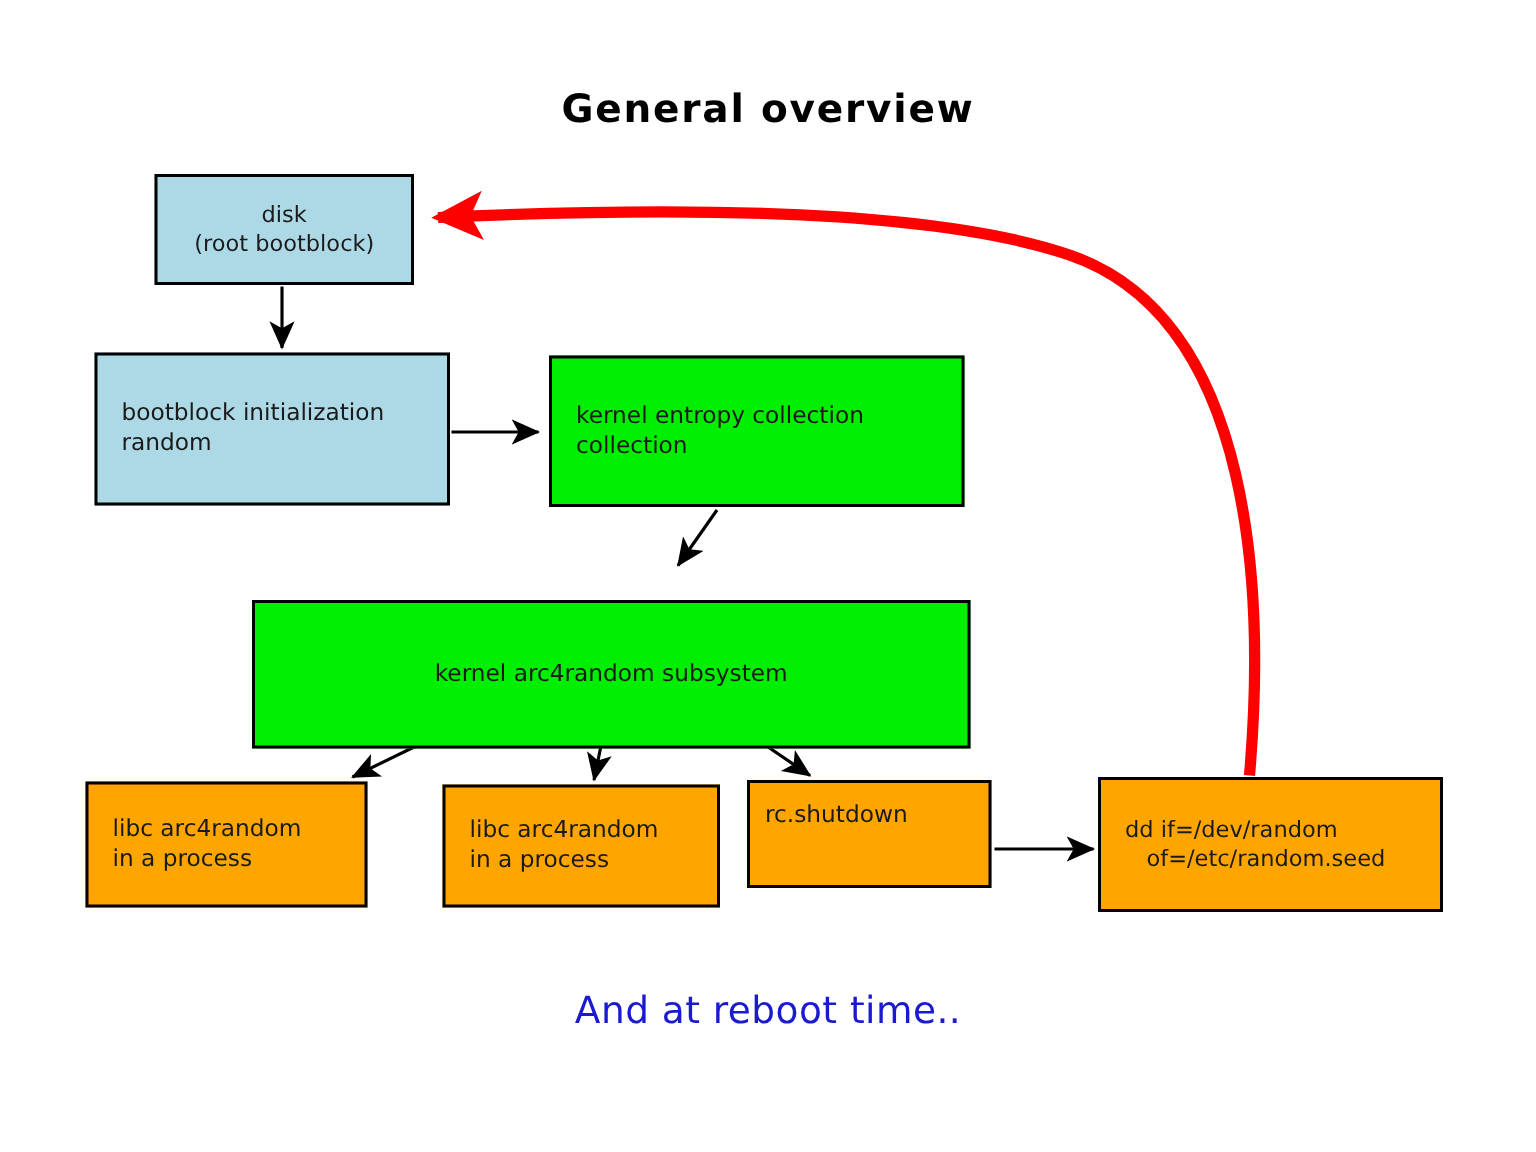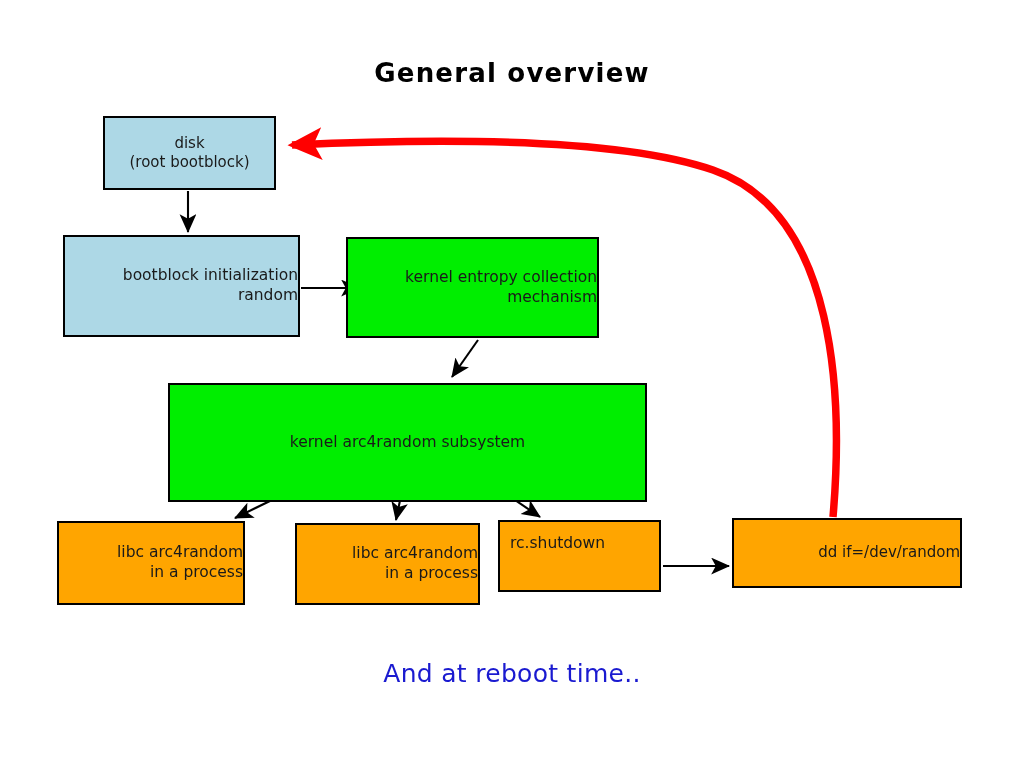--- a/index.html
+++ b/index.html
@@ -32,21 +32,21 @@
     justify-content: center;
     color: #1a1a1a;
     font-size: 15.5px;
     line-height: 1.28;
     white-space: pre;
   }
   .node .line {
     display: block;
   }
   .node.align-left {
-    align-items: flex-end;
+    align-items: flex-start;
     padding-left: 16px;
   }
   .node.align-center {
     align-items: center;
     text-align: center;
   }
   .node.align-topleft {
     justify-content: flex-start;
     align-items: flex-start;
     padding-left: 10px;
@@ -57,36 +57,36 @@
   .node.orange{ background: #FFA500; }
 
   #disk-node {
     left: 103px; top: 116px; width: 173px; height: 74px;
     font-size: 15px;
   }
   #bootblock-node {
     left: 63px; top: 235px; width: 237px; height: 102px;
   }
   #entropy-node {
-    left: 346px; top: 237px; width: 253px; height: 101px;
+    left: 366px; top: 237px; width: 277px; height: 101px;
   }
   #arc4-node {
-    left: 168px; top: 383px; width: 479px; height: 119px;
+    left: 168px; top: 400px; width: 479px; height: 99px;
   }
   #libc1-node {
     left: 57px; top: 521px; width: 188px; height: 84px;
   }
   #libc2-node {
     left: 295px; top: 523px; width: 185px; height: 82px;
   }
   #rcshutdown-node {
     left: 498px; top: 520px; width: 163px; height: 72px;
   }
   #dd-node {
-    left: 732px; top: 518px; width: 230px; height: 70px;
+    left: 732px; top: 518px; width: 230px; height: 90px;
     font-family: "DejaVu Sans", sans-serif;
     font-size: 15px;
   }
   #dd-node .line {
     text-align: left;
   }
 
   #page-title {
     position: absolute;
     left: 0;
@@ -151,21 +151,21 @@
     <span class="line">(root bootblock)</span>
   </div>
 
   <div class="node blue align-left" id="bootblock-node">
     <span class="line">bootblock initialization</span>
     <span class="line">random</span>
   </div>
 
   <div class="node green align-left" id="entropy-node">
     <span class="line">kernel entropy collection</span>
-    <span class="line">mechanism</span>
+    <span class="line">collection</span>
   </div>
 
   <div class="node green align-center" id="arc4-node">
     <span class="line">kernel arc4random subsystem</span>
   </div>
 
   <div class="node orange align-left" id="libc1-node">
     <span class="line">libc arc4random</span>
     <span class="line">in a process</span>
   </div>
@@ -174,17 +174,18 @@
     <span class="line">libc arc4random</span>
     <span class="line">in a process</span>
   </div>
 
   <div class="node orange align-topleft" id="rcshutdown-node">
     <span class="line">rc.shutdown</span>
   </div>
 
   <div class="node orange align-left" id="dd-node">
     <span class="line">dd if=/dev/random</span>
+    <span class="line">   of=/etc/random.seed</span>
   </div>
 
   <div id="footer-note">And at reboot time..</div>
 
 </div>
 
 </body></html>

